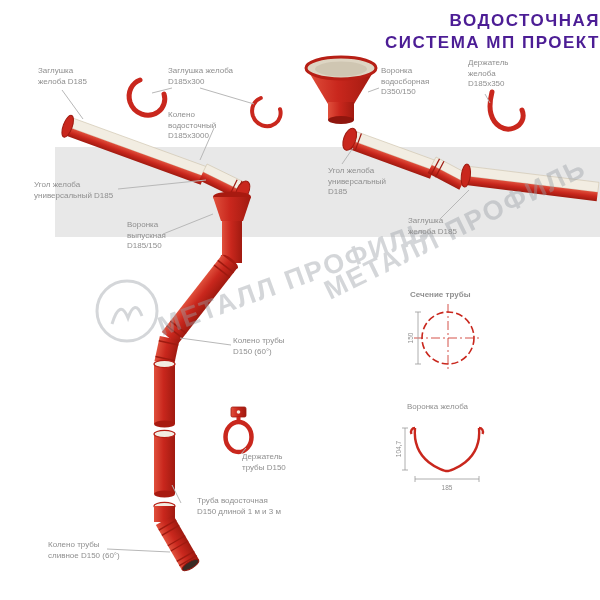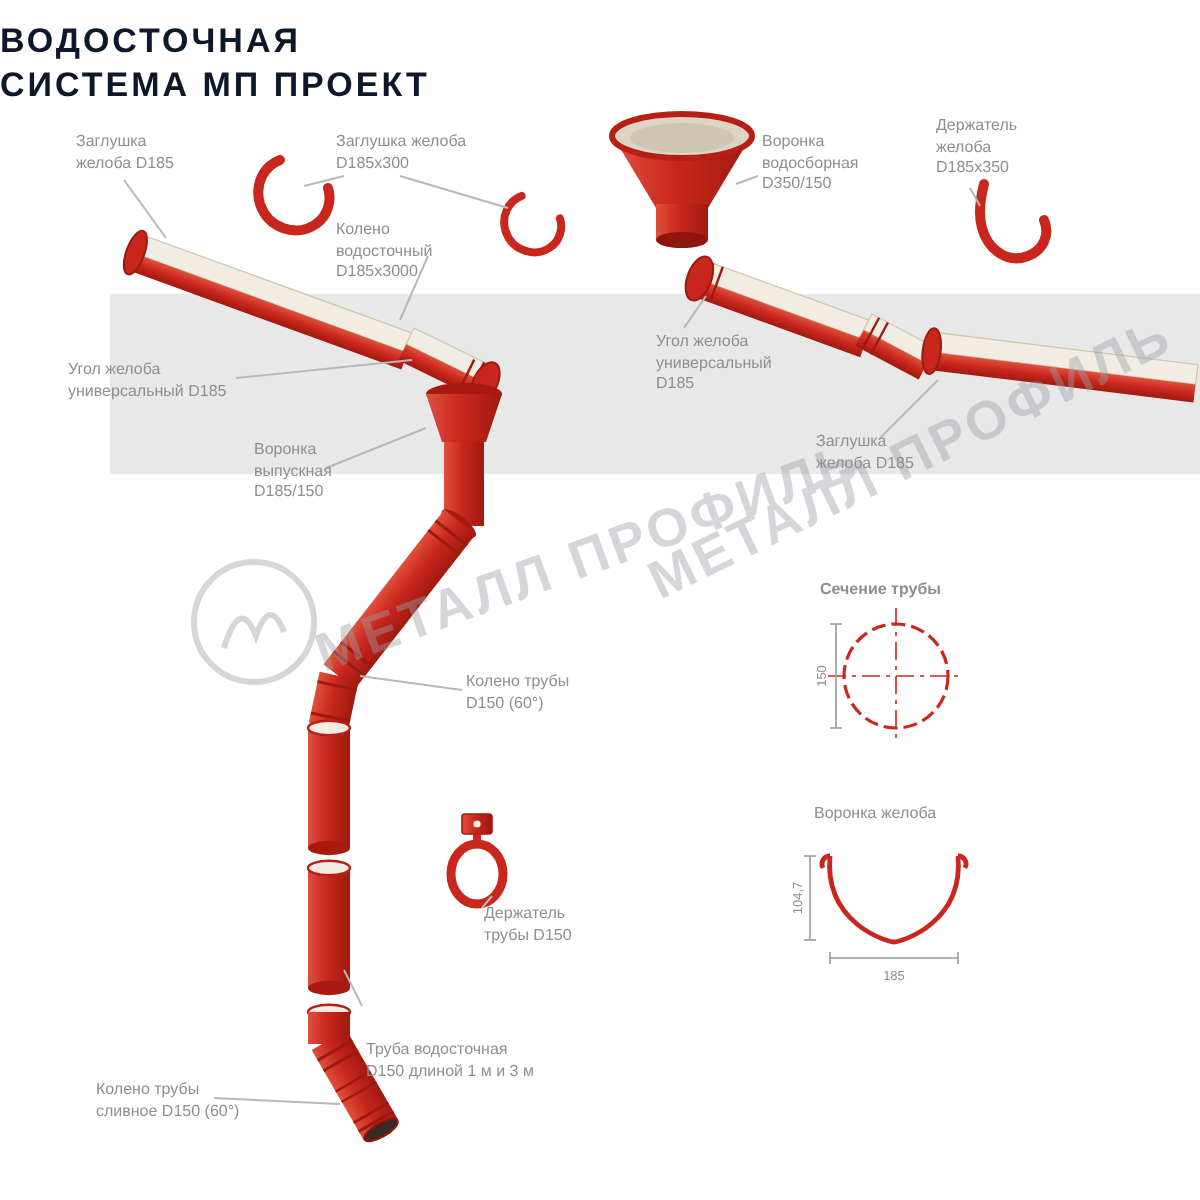--- a/index.html
+++ b/index.html
@@ -1,21 +1,21 @@
 <!DOCTYPE html>
 <html><head>
 <meta charset="utf-8">
 <style>
   * { margin:0; padding:0; box-sizing:border-box; }
   html,body { background:#ffffff; font-family:"Liberation Sans",sans-serif; }
   .canvas { position:relative; width:600px; height:600px; background:#ffffff; overflow:hidden; }
   .art { position:absolute; left:0; top:0; }
-  .title { position:absolute; left:0; right:0; top:10px; text-align:left;
+  .title { position:absolute; left:0; right:0; top:10px; text-align:right;
            font-weight:bold; font-size:17px; line-height:1.32; letter-spacing:1.5px;
-           color:#0f172a; white-space:pre-line; }
+           color:#4c1d95; white-space:pre-line; }
   .lbl { position:absolute; font-size:8px; line-height:1.32; color:#8f8f8f; white-space:pre-line; }
   .wm  { font-weight:bold; font-size:27px; letter-spacing:2px; fill:#9aa0a6; }
   .dim { font-size:6.5px; fill:#8f8f8f; font-family:"Liberation Sans",sans-serif; }
 </style>
 </head>
 <body>
 
 <div class="canvas">
 
   <svg class="art" width="600" height="600" viewBox="0 0 600 600">
@@ -218,18 +218,18 @@
 желоба D185</div>
   <div class="lbl" style="left:127px; top:220px;">Воронка
 выпускная
 D185/150</div>
   <div class="lbl" style="left:233px; top:336px;">Колено трубы
 D150 (60°)</div>
   <div class="lbl" style="left:410px; top:290px;font-weight:bold;">Сечение трубы</div>
   <div class="lbl" style="left:407px; top:402px;">Воронка желоба</div>
   <div class="lbl" style="left:242px; top:452px;">Держатель
 трубы D150</div>
-  <div class="lbl" style="left:183px; top:496px;margin-top:24px;">Труба водосточная
+  <div class="lbl" style="left:197px; top:496px;">Труба водосточная
 D150 длиной 1 м и 3 м</div>
   <div class="lbl" style="left:48px;  top:540px;">Колено трубы
 сливное D150 (60°)</div>
 
 </div>
 
 </body></html>

